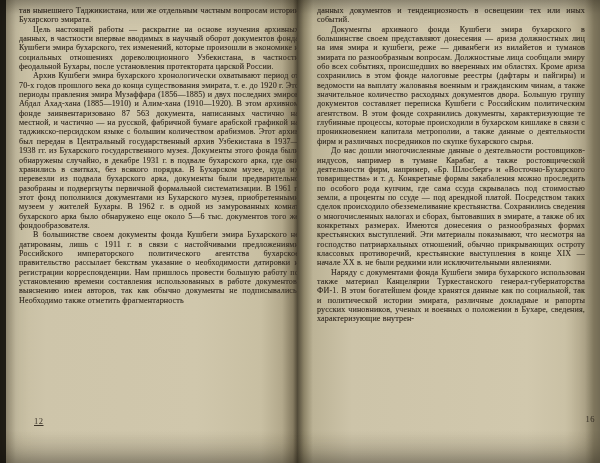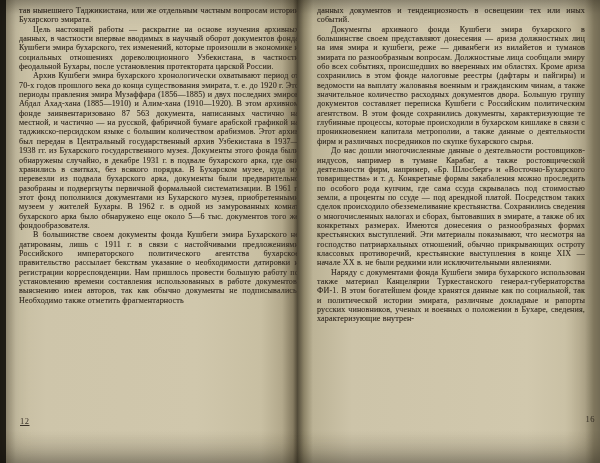--- a/index.html
+++ b/index.html
@@ -30,21 +30,21 @@
     color:#3a3228; font-size:8.1px; line-height:9.35px; letter-spacing:.12px;
     text-shadow:0 0 .4px rgba(58,50,40,.55);
   }
   .page-left  .text { left:13px; top:6px;  width:280px; }
   .page-right .text { left:20px; top:6px;  width:268px; }
   .text p { margin:0; }
   .text p.indent { text-indent:14px; }
   .pagenum {
     position:absolute; font-size:8.5px; color:#3a3228; letter-spacing:.5px;
   }
-  .pagenum-left  { left:14px;  top:416px;text-decoration:underline; }
+  .pagenum-left  { left:28px;  top:416px;text-decoration:underline; }
   .pagenum-right { right:15px; top:414px; }
 </style>
 </head>
 <body>
 
 <div class="scan">
 
   <div class="page page-left">
     <div class="text">
       <p>тав нынешнего Таджикистана, или же отдельным частным вопросам истории Бухарского эмирата.</p>

